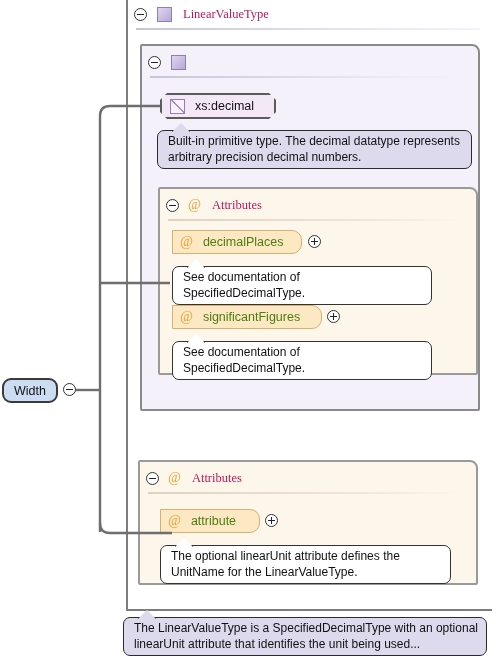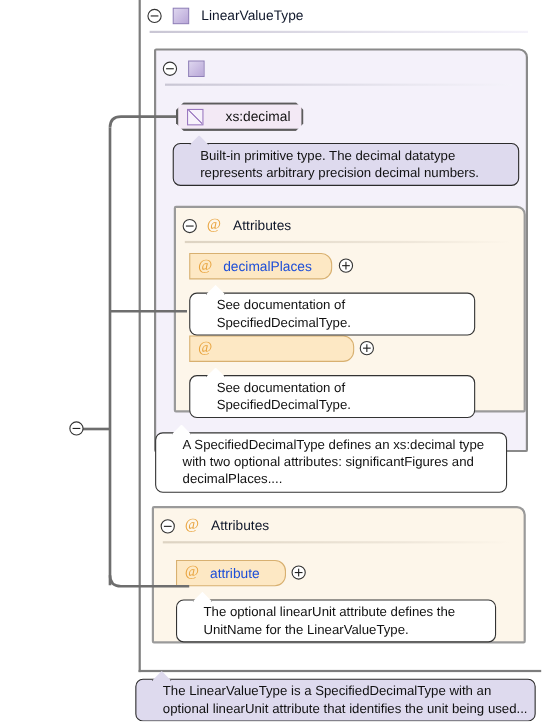--- a/index.html
+++ b/index.html
@@ -90,22 +90,23 @@
     color: #e8a33d;
     font-size: 14px;
     font-style: italic;
     font-family: "Liberation Serif", serif;
     flex: 0 0 auto;
     line-height: 1;
   }
   .hdr-label {
     margin-left: 11px;
     font-size: 12.5px;
-    color: #0f172a;
+    color: #be185d;
     white-space: nowrap;
+    font-family: Liberation Serif, serif;
   }
 
   
   .xsdecimal {
     position: absolute;
     left: 160px; top: 93px;
     width: 116px; height: 26px;
     background: #f3e9f5;
     border: 2px solid #5c5c5c;
     display: flex;
@@ -122,21 +123,21 @@
     position: relative;
     flex: 0 0 auto;
   }
   .xsd-glyph::after {
     content: "";
     position: absolute;
     left: 0; top: 0; right: 0; bottom: 0;
     background: linear-gradient(to top right, transparent 47%, #a98bc9 47%, #a98bc9 55%, transparent 55%);
   }
   .xsd-label {
-    margin-left: 20px;
+    margin-left: 10px;
     font-size: 12.5px;
     color: #111;
   }
 
   
   .attr-pill {
     position: absolute;
     height: 24px;
     background: #fde8c4;
     border: 1px solid #d8b070;
@@ -144,21 +145,21 @@
     display: flex;
     align-items: center;
     padding-left: 7px;
     z-index: 3;
   }
   .attr-pill .at-icon { margin-left: 0; }
   .attr-pill .pill-label {
     margin-left: 10px;
     margin-right: 11px;
     font-size: 12.5px;
-    color: #1d4ed8;
+    color: #4d7c0f;
   }
   .pill-plus {
     position: absolute;
     width: 13px; height: 13px;
     z-index: 3;
   }
 
   
   .attrs-group {
     position: absolute;
@@ -172,21 +173,21 @@
   }
 
   
   .doc {
     position: absolute;
     border: 1px solid #333;
     border-radius: 7px;
     font-size: 12px;
     line-height: 15.5px;
     color: #111;
-    padding: 3px 6px 3px 24px;
+    padding: 3px 6px 3px 10px;
     z-index: 4;
     background: #ffffff;
   }
   .doc.violet { background: #dedaee; border-color: #2b2b2b; }
   .doc::before {
     content: "";
     position: absolute;
     top: -8px; left: 14px;
     width: 16px; height: 9px;
     background: inherit;
@@ -239,20 +240,23 @@
       <path d="M 100 116 V 532"></path>
 
       <path d="M 100 116 Q 100 106 110 106 H 160"></path>
 
       <path d="M 100 283 H 170"></path>
 
       <path d="M 100 523 Q 100 533 110 533 H 172"></path>
     </g>
   </svg>
 
+  <div class="elem-box">
+    <span>Width</span>
+  </div>
   <div class="minus-icon elem-minus"></div>
 
   <div class="type-box outer">
 
     <div class="box-header">
       <span class="minus-icon"></span>
       <span class="type-swatch"></span>
       <span class="hdr-label">LinearValueType</span>
       <span class="hdr-rule"></span>
     </div>
@@ -288,29 +292,27 @@
     <span class="at-icon">@</span>
     <span class="pill-label">decimalPlaces</span>
   </div>
   <div class="plus-icon pill-plus" style="left:308px; top:235px;"></div>
   <div class="doc" style="left:172px; top:266px; width:260px;">
     <span>See documentation of SpecifiedDecimalType.</span>
   </div>
 
   <div class="attr-pill" style="left:172px; top:305px; width:150px;">
     <span class="at-icon">@</span>
+    <span class="pill-label">significantFigures</span>
   </div>
   <div class="plus-icon pill-plus" style="left:327px; top:310px;"></div>
   <div class="doc" style="left:172px; top:341px; width:260px;">
     <span>See documentation of SpecifiedDecimalType.</span>
   </div>
 
-  <div class="doc" style="left:141px; top:393px; width:320px;">
-    <span>A SpecifiedDecimalType defines an xs:decimal type with two optional attributes: significantFigures and decimalPlaces....</span>
-  </div>
 
   <div class="attrs-group" style="left:138px; top:460px; width:340px; height:125px;">
     <div class="box-header">
       <span class="minus-icon"></span>
       <span class="at-icon">@</span>
       <span class="hdr-label">Attributes</span>
       <span class="hdr-rule"></span>
     </div>
   </div>
 

